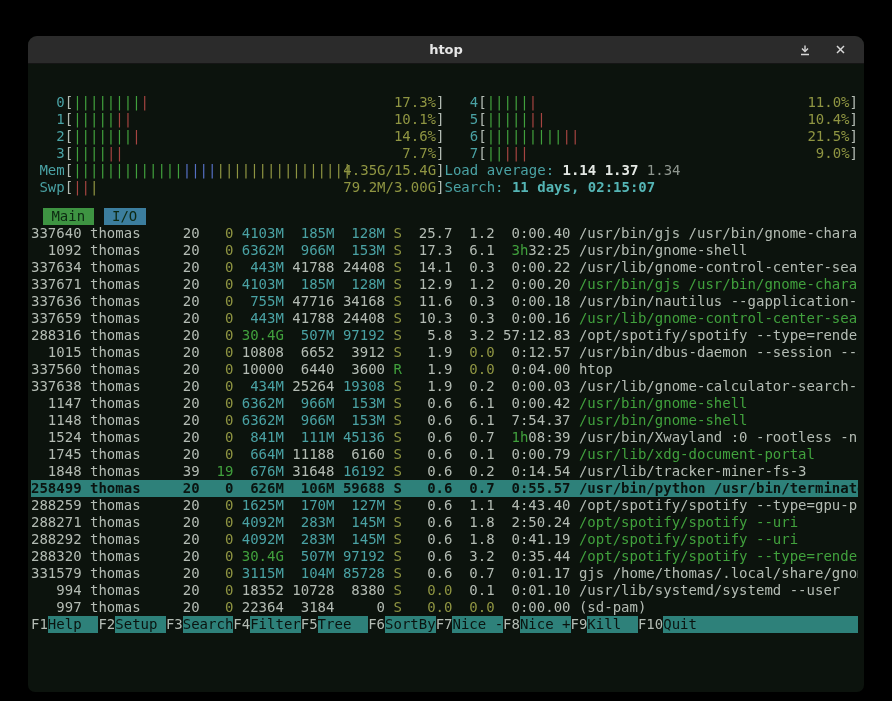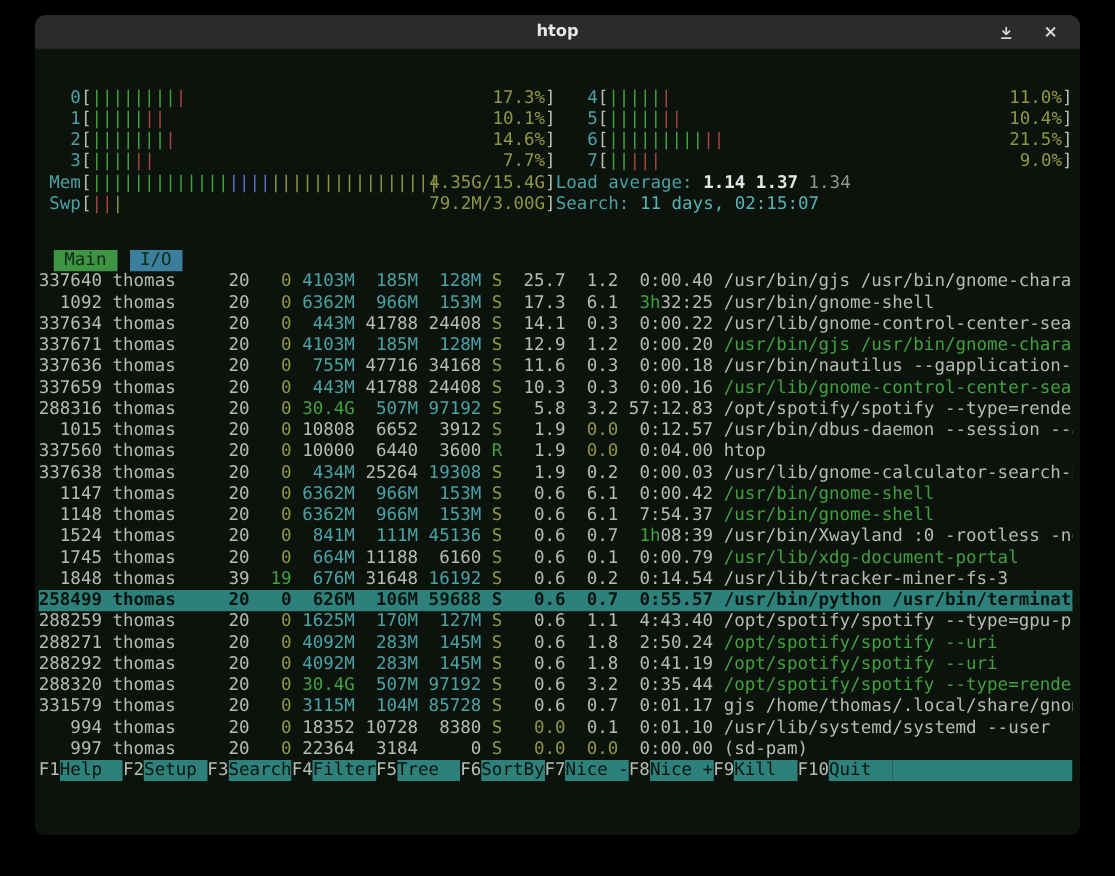--- a/index.html
+++ b/index.html
@@ -7,21 +7,21 @@
     --cyan:#4aa2a4; --cyan-br:#55b5b5; --green:#41a13d; --olive:#8f9542;
     --red:#a64541; --blue:#5570c4; --sel-bg:#2e817a; --sel-fg:#0a1410;
     --header-bg:#3e9442; --header-fg:#0d2912; --header-cpu-bg:#3da0a0;
     --tab-inactive-bg:#3c7e9e; --fkey-bg:#2e817a;
     --titlebar-bg:#2b2b2b; --titlebar-fg:#e6e6e6;
   }
   *{box-sizing:border-box}
   html,body{margin:0;padding:0}
   body{width:892px;height:701px;background:#000;position:relative;overflow:hidden;
        font-family:"DejaVu Sans Mono",monospace}
-  .window{position:absolute;left:28px;top:12px;width:836px;height:656px;
+  .window{position:absolute;left:28px;top:36px;width:836px;height:656px;
           border-radius:9px 9px 7px 7px;overflow:hidden;background:var(--term-bg);
           box-shadow:0 3px 18px rgba(0,0,0,.8)}
   .titlebar{height:28px;background:var(--titlebar-bg);border-bottom:1px solid #151515;
             display:flex;align-items:center;justify-content:center;position:relative}
   .title{color:var(--titlebar-fg);font-family:"DejaVu Sans",sans-serif;
          font-size:13px;font-weight:bold}
   .winbtns{position:absolute;right:16px;top:0;height:100%;display:flex;align-items:center;gap:20px}
   .wbtn{background:none;border:none;padding:2px;margin:0;cursor:pointer;display:flex;align-items:center}
   .term{height:628px;padding:30px 6px 0 3px;font-size:14px;line-height:17px;color:var(--fg)}
   .top{display:flex}
@@ -29,24 +29,24 @@
   .mline{display:flex;white-space:pre;height:17px}
   .mlabel{color:var(--cyan)}
   .br{color:var(--fg)}
   .minner{flex:1;position:relative;overflow:hidden;white-space:pre}
   .bars{position:absolute;left:0;top:0}
   .mval{position:absolute;right:0;top:0;color:var(--olive)}
   .b-g{color:var(--green)} .b-r{color:var(--red)} .b-b{color:var(--blue)} .b-y{color:var(--olive)}
   .stat{white-space:pre;height:17px}
   .fg{color:var(--fg)} .dim{color:var(--dim)}
   .whiteb{color:var(--white);font-weight:bold}
-  .cyan{color:var(--cyan)} .cyanb{color:var(--cyan-br);font-weight:normal}
+  .cyan{color:var(--cyan)} .cyanb{color:var(--cyan-br);font-weight:bold}
   .green{color:var(--green)} .greenb{color:var(--green);font-weight:bold}
   .olive{color:var(--olive)} .oliveb{color:var(--olive);font-weight:bold}
-  .tabs{margin-top:28px;height:17px;padding-left:12px;white-space:pre}
+  .tabs{margin-top:12px;height:17px;padding-left:12px;white-space:pre}
   .tab{display:inline-block;height:17px}
   .tab.active{background:var(--header-bg);color:var(--header-fg)}
   .tab.inactive{background:var(--tab-inactive-bg);color:var(--header-fg);margin-left:10px}
   .hdr{height:17px;white-space:pre;overflow:hidden;background:var(--header-bg);color:var(--header-fg)}
   .hdr .hcpu{background:var(--header-cpu-bg)}
   .prow{height:17px;white-space:pre;overflow:hidden}
   .prow.sel{background:var(--sel-bg)}
   .prow.sel span{color:var(--sel-fg) !important;font-weight:bold}
   .fbar{display:flex;height:17px;white-space:pre;overflow:hidden}
   .fkey{color:var(--fg)}

